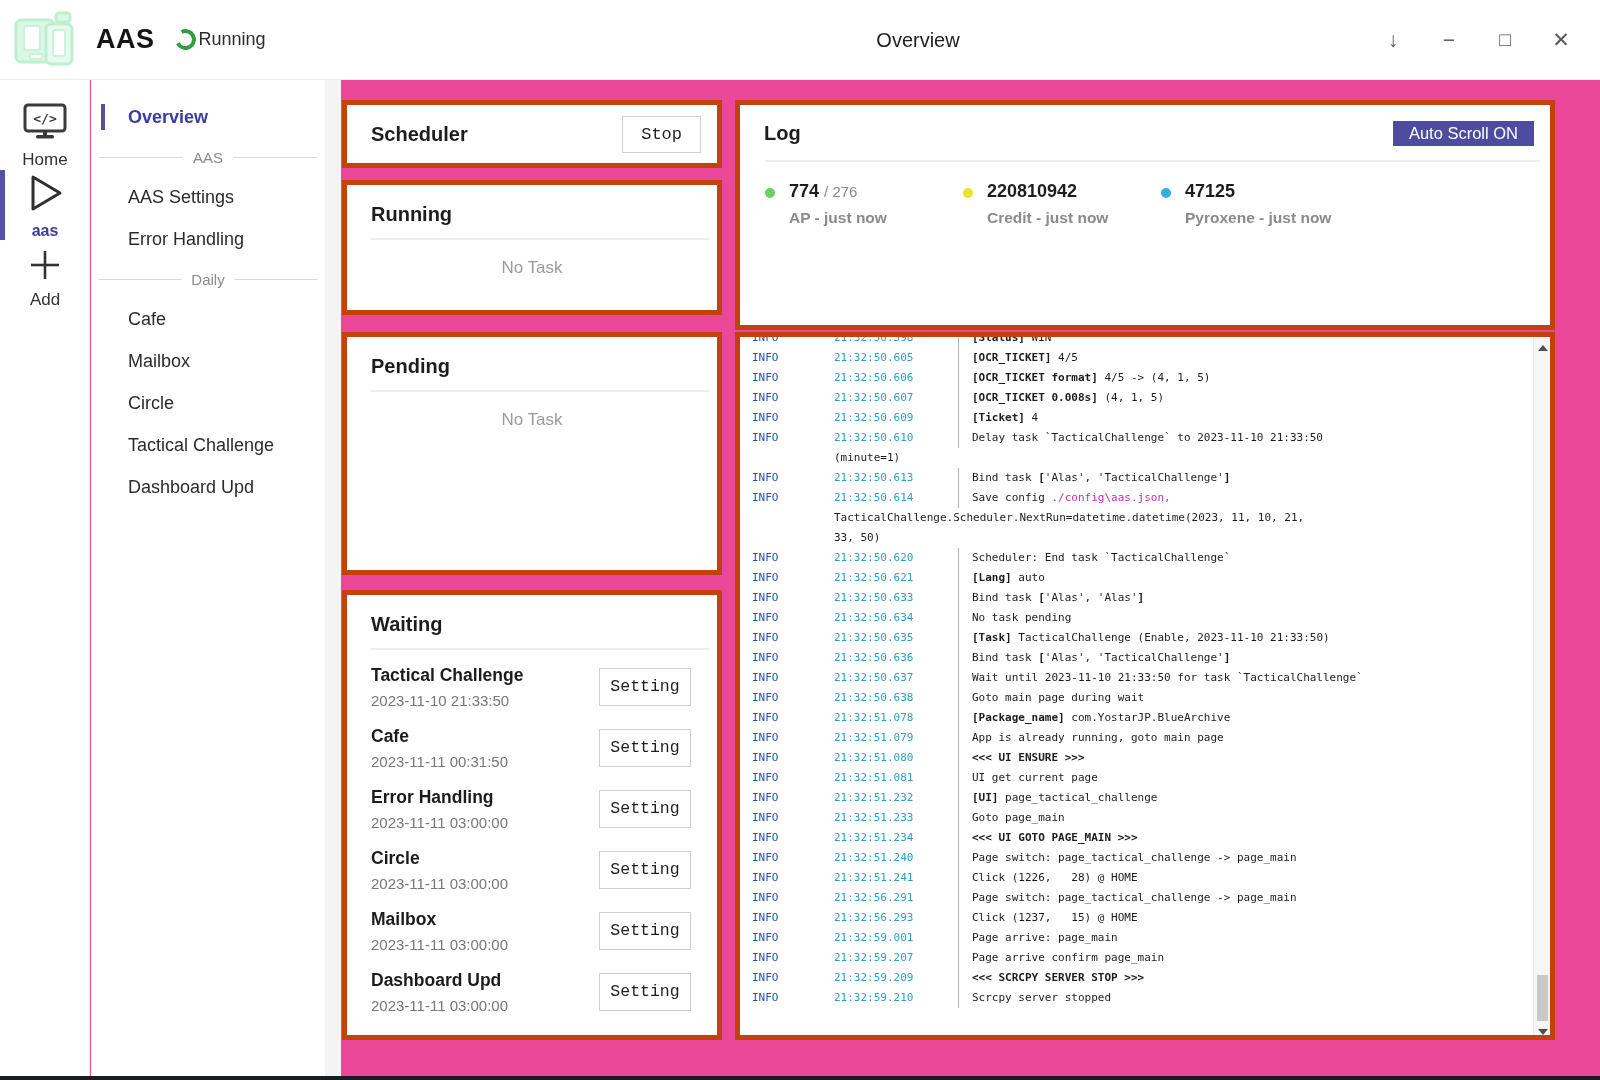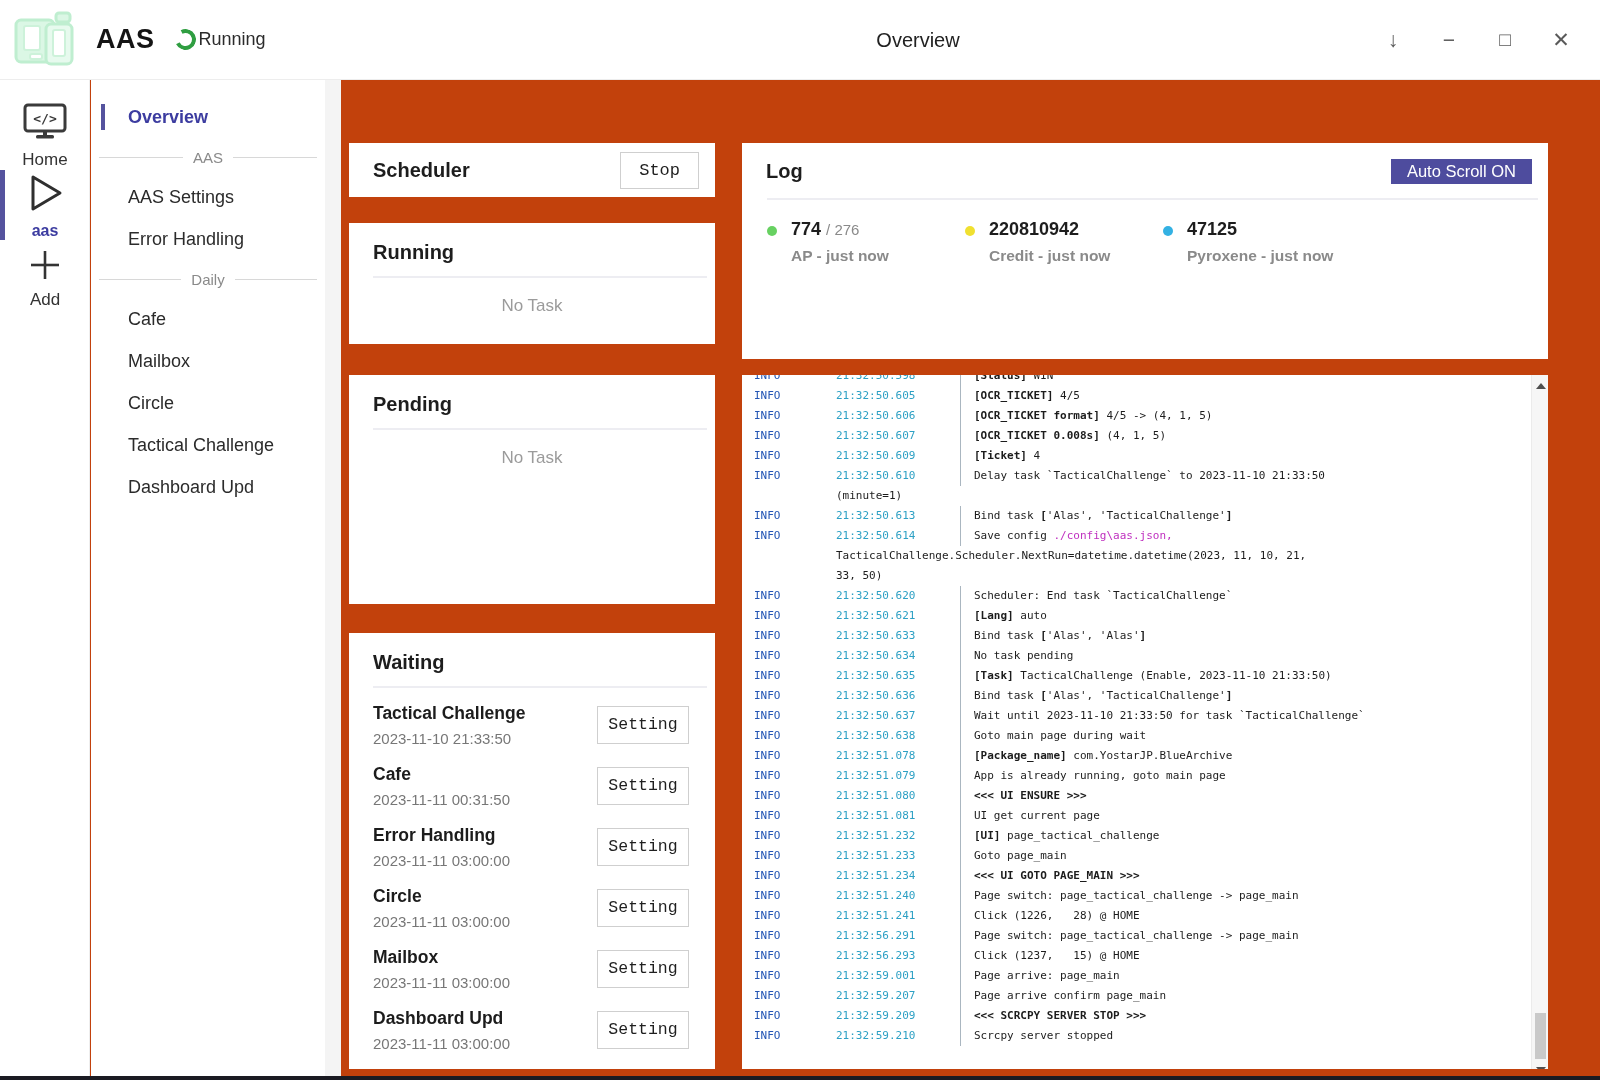--- a/index.html
+++ b/index.html
@@ -1,18 +1,18 @@
 <!DOCTYPE html>
 <html><head>
 <meta charset="utf-8">
 <style>
   * { margin:0; padding:0; box-sizing:border-box; }
   html,body { width:1600px; height:1080px; overflow:hidden; background:#fff;
               font-family:"Liberation Sans", sans-serif; color:#1f1f1f; }
-  #app { position:relative; width:1600px; height:1080px; background:#c2410c; }
+  #app { position:relative; width:1600px; height:1080px; background:#ec4899; }
 
   
   .topbar { position:absolute; left:0; top:0; width:1600px; height:80px; background:#fff;
             border-bottom:1px solid #ededed; display:flex; align-items:center; }
   .logo { margin-left:12px; width:66px; height:60px; }
   .app-name { margin-left:18px; font-size:27px; font-weight:800; letter-spacing:.5px; color:#141414; }
   .spinner { margin-left:20px; width:21px; height:21px; border:4px solid #2f9e41;
              border-left-color:transparent; border-radius:50%; transform:rotate(18deg); }
   .status-label { margin-left:3px; font-size:18px; color:#2b2b2b; }
   .win-title { position:absolute; left:918px; top:50%; transform:translate(-50%,-50%);
@@ -38,21 +38,21 @@
               font-size:18px; color:#2b2b2b; cursor:default; }
   .nav-item.active { color:#3c3ca0; font-weight:700; }
   .nav-item.active::before { content:""; position:absolute; left:10px; top:8px; width:4px; height:26px; background:#55539e; }
   .nav-divider { height:38px; display:flex; align-items:center; padding:0 8px; }
   .nav-divider .line { flex:1; height:1px; background:#d8d8d8; }
   .nav-divider .lab { margin:0 10px; font-size:15px; color:#8a8a8a; }
 
   .gutter { position:absolute; left:325px; top:80px; width:16px; height:996px; background:#f4f4f4; }
 
   
-  .card { position:absolute; background:#fff; border:7px solid #c2410c;margin-top:36px; }
+  .card { position:absolute; background:#fff; border:5px solid #c2410c; }
   .card-title { font-size:20px; font-weight:700; color:#1d1d1d; }
   .card-divider { height:2px; background:#ededf2; margin:12px 8px 0 24px; }
   .empty-text { text-align:center; color:#9b9b9b; font-size:17px; margin-top:18px; }
 
   #card-scheduler { left:342px; top:100px; width:380px; height:68px; display:flex; align-items:center;
                     justify-content:space-between; padding:0 16px 0 24px; }
   #card-running  { left:342px; top:180px; width:380px; height:135px; padding-top:18px; }
   #card-running .card-title, #card-pending .card-title, #card-waiting .card-title { margin-left:24px; }
   #card-pending  { left:342px; top:332px; width:380px; height:243px; padding-top:18px; }
   #card-waiting  { left:342px; top:590px; width:380px; height:450px; padding-top:18px; }

